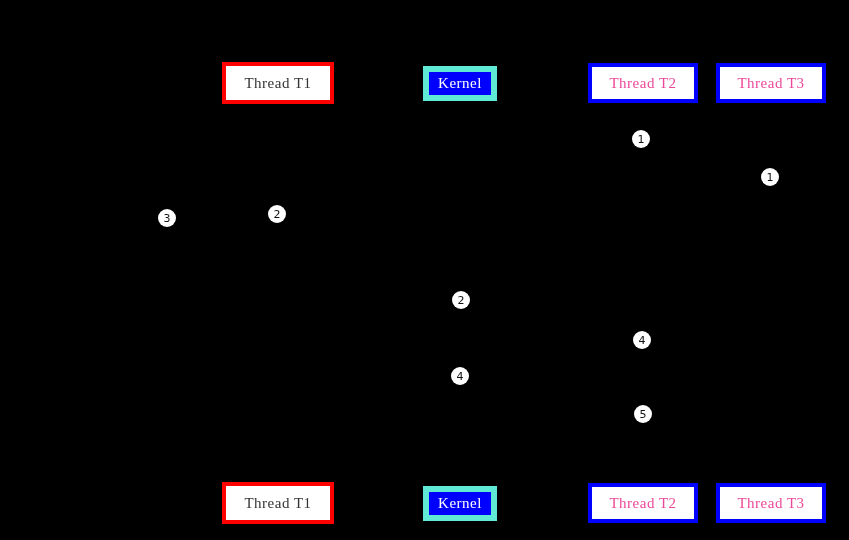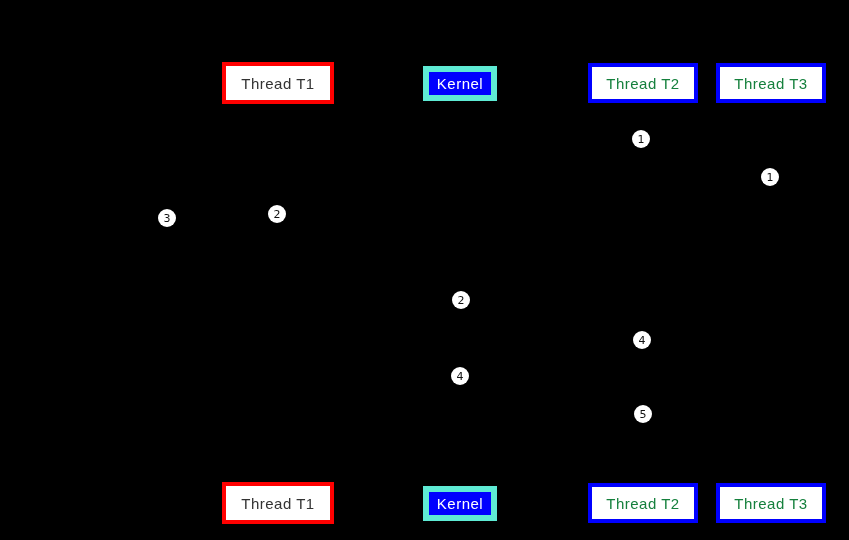--- a/index.html
+++ b/index.html
@@ -18,34 +18,34 @@
   }
 
   
   .participant {
     position: absolute;
     box-sizing: border-box;
     display: flex;
     align-items: center;
     justify-content: center;
     white-space: nowrap;
-    font-family: Liberation Sans, sans-serif;
+    font-family: Liberation Serif, serif;
     font-size: 15px;
     letter-spacing: 0.5px;
     line-height: 1;
   }
   .participant.style-red {
     background: #ffffff;
     border: 4px solid #ff0000;
     color: #333333;
   }
   .participant.style-blue-outline {
     background: #ffffff;
     border: 4px solid #0000ff;
-    color: #15803d;
+    color: #ec4899;
   }
   .participant.style-blue-fill {
     background: #0000ff;
     border: 6px solid #5eead4;
     color: #ffffff;
   }
 
   
   .lifeline {
     position: absolute;

